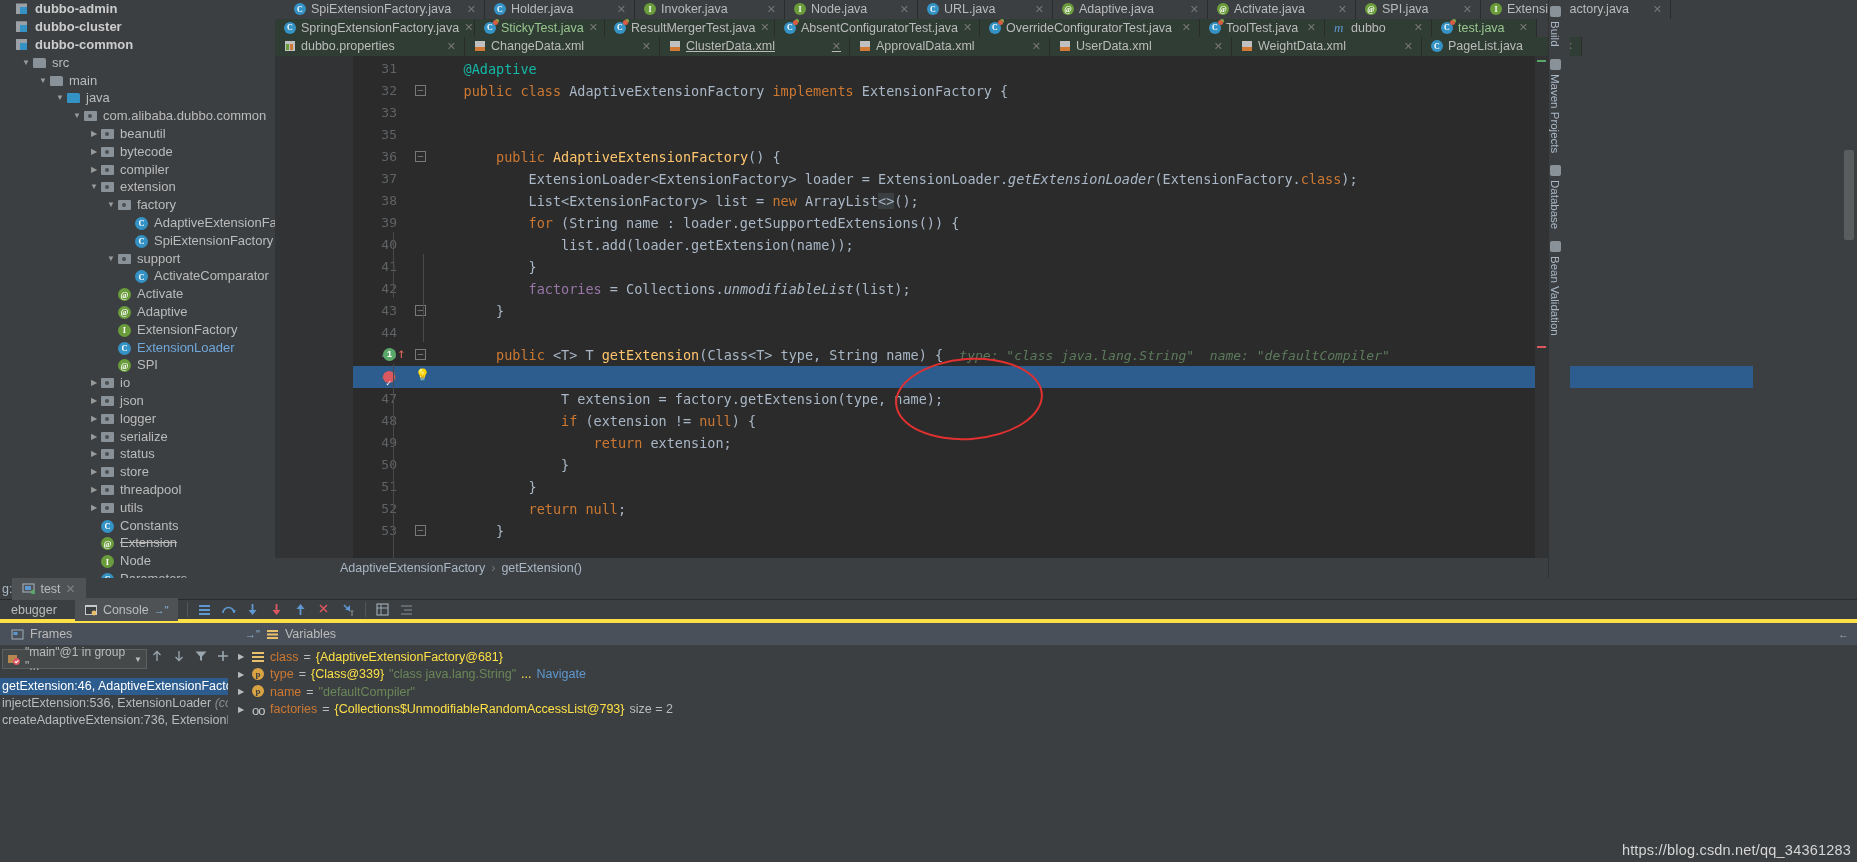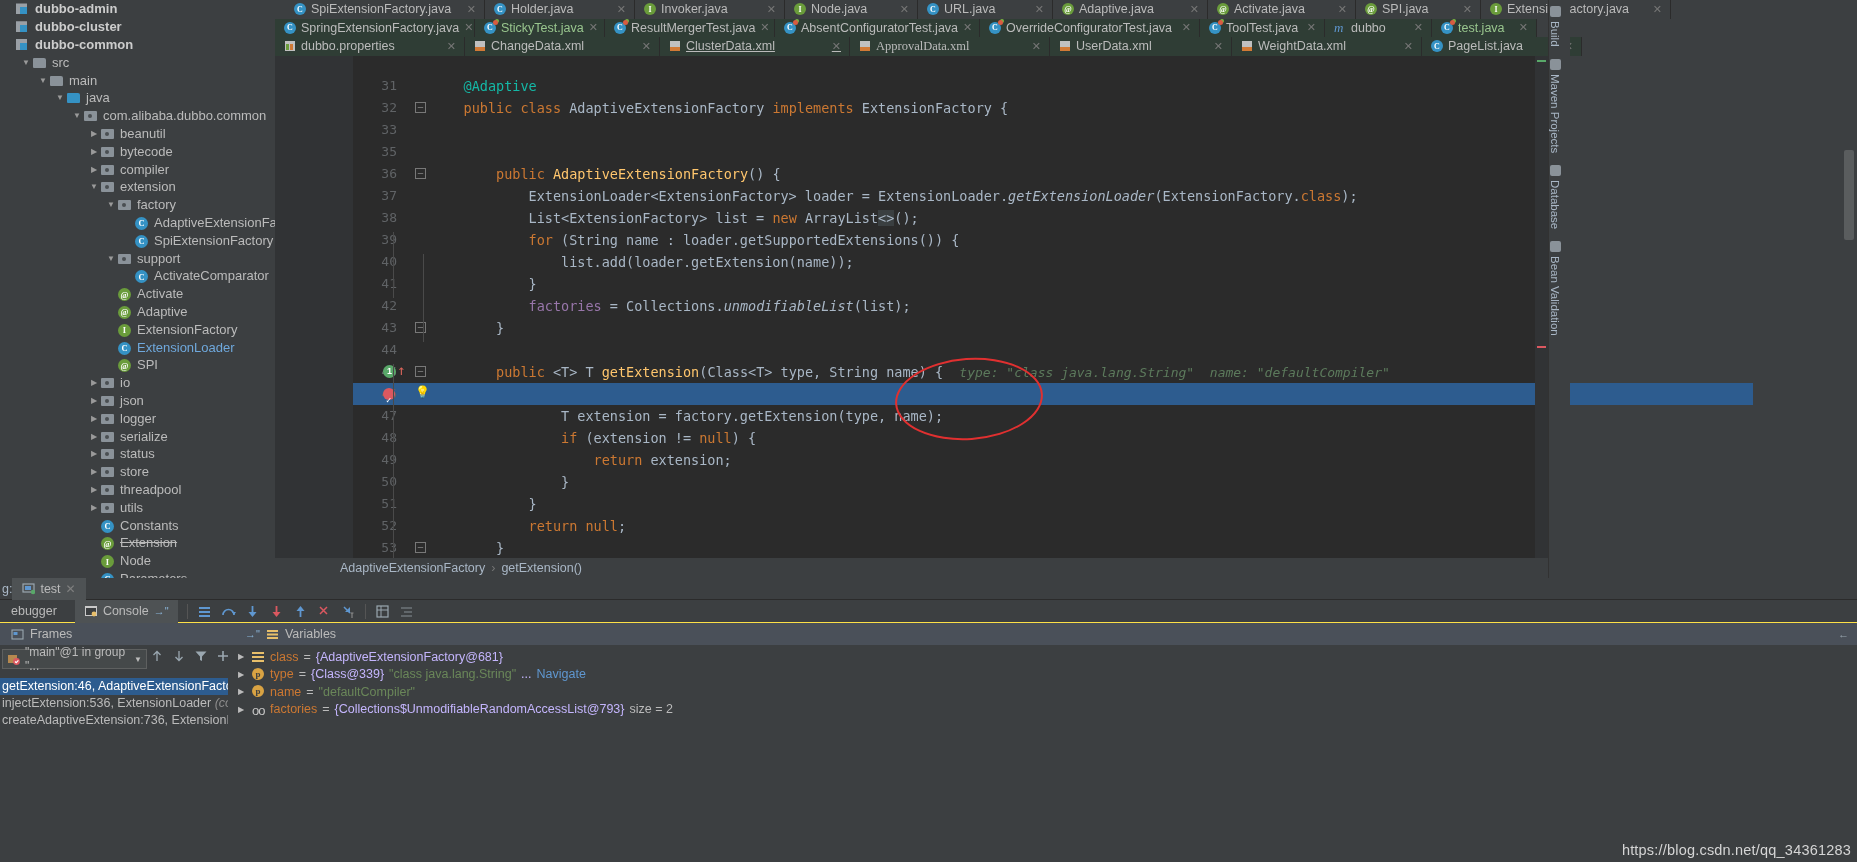--- a/index.html
+++ b/index.html
@@ -161,21 +161,21 @@
     display:flex; align-items:center; border-bottom:1px solid #2b2b2b;
   }
   .run-tab {
     display:flex; align-items:center; gap:5px; height:22px; padding:0 10px;
     font-size:12.5px; color:#bbbbbb; background:#4e5254;
   }
   .run-label { font-size:12.5px; color:#a9b7c6; padding-left:2px; }
   .dbg-toolbar {
     position:absolute; left:0; top:22px; width:1857px; height:23px;
     display:flex; align-items:center; gap:9px; padding-left:2px;
-    border-bottom:1px solid #fde047; background:#3c3f41;
+    border-bottom:4px solid #fde047; background:#3c3f41;
   }
   .dbg-tab {
     display:flex;align-items:center;gap:5px;height:23px;padding:0 9px;
     font-size:12.5px;color:#bbbbbb;
   }
   .dbg-tab.act { background:#4e5254; }
   .sep-v { width:1px; height:15px; background:#555; }
   .tb-ico { width:15px; height:15px; position:relative; }
 
   .frames-header, .vars-header {
@@ -209,21 +209,21 @@
   .v-ico { width:13px; height:13px; flex:0 0 13px; position:relative; }
   .vi-obj::before{content:"";position:absolute;left:0;top:2px;width:12px;height:2px;background:#e8bf6a;box-shadow:0 4px 0 #e8bf6a,0 8px 0 #e8bf6a;}
   .vi-p {
     display:flex;align-items:center;justify-content:center;width:12px;height:12px;
     border-radius:50%;background:#d9a343;color:#3c3f41;font-size:9px;font-weight:bold;
     font-family:"Liberation Serif",serif;
   }
   .vi-oo { color:#c5c5c5; font-size:13px; letter-spacing:-1px; }
   .v-name { color:#cc7832; }
   .v-eq { color:#bbbbbb; }
-  .v-ref { color:#c4b5fd; }
+  .v-ref { color:#fde047; }
   .v-str { color:#6a8759; }
   .v-nav { color:#5f97d0; }
   .v-size { color:#bbbbbb; }
 
   .watermark {
     position:absolute; right:6px; bottom:4px; font-size:14.5px; color:#d5d5d5;
     font-family:"Liberation Sans", sans-serif; letter-spacing:.2px;
   }
 
   
@@ -599,21 +599,21 @@
         <div class="tab" style="width: 195px;">
           <span class="tab-ic ti-xml"></span>
           <span class="tname">ChangeData.xml</span>
           <span class="xclose" style="margin-left:auto">✕</span>
         </div>
         <div class="tab" style="width: 190px; text-decoration: underline;">
           <span class="tab-ic ti-xml"></span>
           <span class="tname">ClusterData.xml</span>
           <span class="xclose" style="margin-left:auto">✕</span>
         </div>
-        <div class="tab" style="width: 200px; font-family: Liberation Serif, serif;">
+        <div class="tab" style="width: 200px;">
           <span class="tab-ic ti-xml"></span>
           <span class="tname">ApprovalData.xml</span>
           <span class="xclose" style="margin-left:auto">✕</span>
         </div>
         <div class="tab" style="width: 182px;">
           <span class="tab-ic ti-xml"></span>
           <span class="tname">UserData.xml</span>
           <span class="xclose" style="margin-left:auto">✕</span>
         </div>
         <div class="tab" style="width: 190px;">
@@ -627,21 +627,21 @@
           </span>
           <span class="tname">PageList.java</span>
           <span class="xclose" style="margin-left:auto">✕</span>
         </div>
       </div>
   </div>
 
   <div class="editor">
     <div class="gutter"></div>
     <div class="fold-strip"></div>
-    <div class="code-area" id="code-area" style="padding-left: 78px; padding-top: 19px;">
+    <div class="code-area" id="code-area" style="padding-left: 78px; padding-top: 2px;">
         <div class="cl" style="padding-left: 0px;"><span class="ln" style="left:-78px">31</span><span class="codetxt">    <span class="anno">@Adaptive</span></span></div>
         <div class="cl" style="padding-left: 0px;"><span class="ln" style="left:-78px">32</span><span class="foldmark" style="left:-16px">–</span><span class="codetxt">    <span class="kw">public class</span> <span class="pl">AdaptiveExtensionFactory</span> <span class="kw">implements</span> <span class="pl">ExtensionFactory</span> {</span></div>
         <div class="cl" style="padding-left: 0px;"><span class="ln" style="left:-78px">33</span><span class="codetxt">&nbsp;</span></div>
         <div class="cl" style="padding-left: 0px;"><span class="ln" style="left:-78px">35</span><span class="codetxt">&nbsp;</span></div>
         <div class="cl" style="padding-left: 0px;"><span class="ln" style="left:-78px">36</span><span class="foldmark" style="left:-16px">–</span><span class="codetxt">        <span class="kw">public</span> <span class="fn">AdaptiveExtensionFactory</span>() {</span></div>
         <div class="cl" style="padding-left: 0px;"><span class="ln" style="left:-78px">37</span><span class="codetxt">            ExtensionLoader&lt;ExtensionFactory&gt; loader = ExtensionLoader.<span class="static">getExtensionLoader</span>(ExtensionFactory.<span class="kw">class</span>);</span></div>
         <div class="cl" style="padding-left: 0px;"><span class="ln" style="left:-78px">38</span><span class="codetxt">            List&lt;ExtensionFactory&gt; list = <span class="kw">new</span> ArrayList<span class="sel-gen">&lt;&gt;</span>();</span></div>
         <div class="cl" style="padding-left: 0px;"><span class="ln" style="left:-78px">39</span><span class="codetxt">            <span class="kw">for</span> (String name : loader.getSupportedExtensions()) {</span></div>
         <div class="cl" style="padding-left: 0px;"><span class="ln" style="left:-78px">40</span><span class="codetxt">                list.add(loader.getExtension(name));</span></div>
         <div class="cl" style="padding-left: 0px;"><span class="ln" style="left:-78px">41</span><span class="codetxt">            }</span></div>

